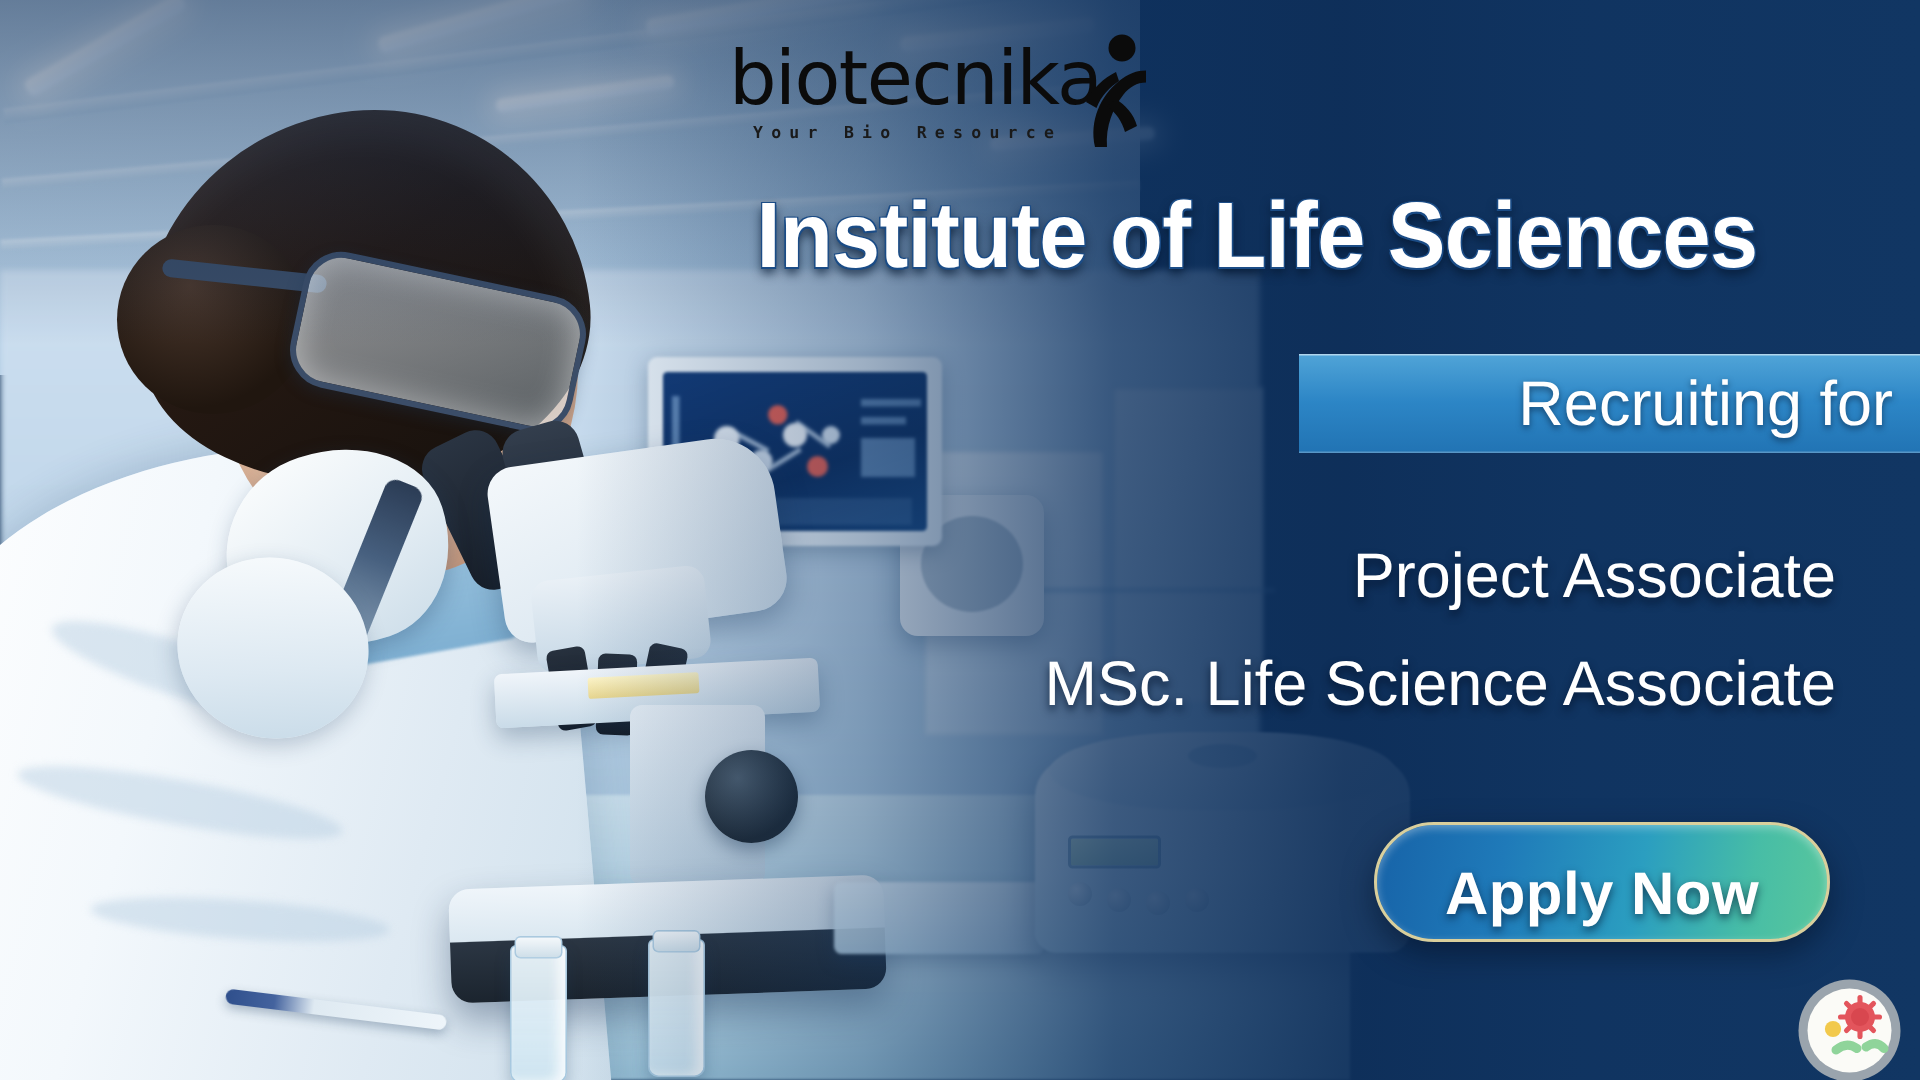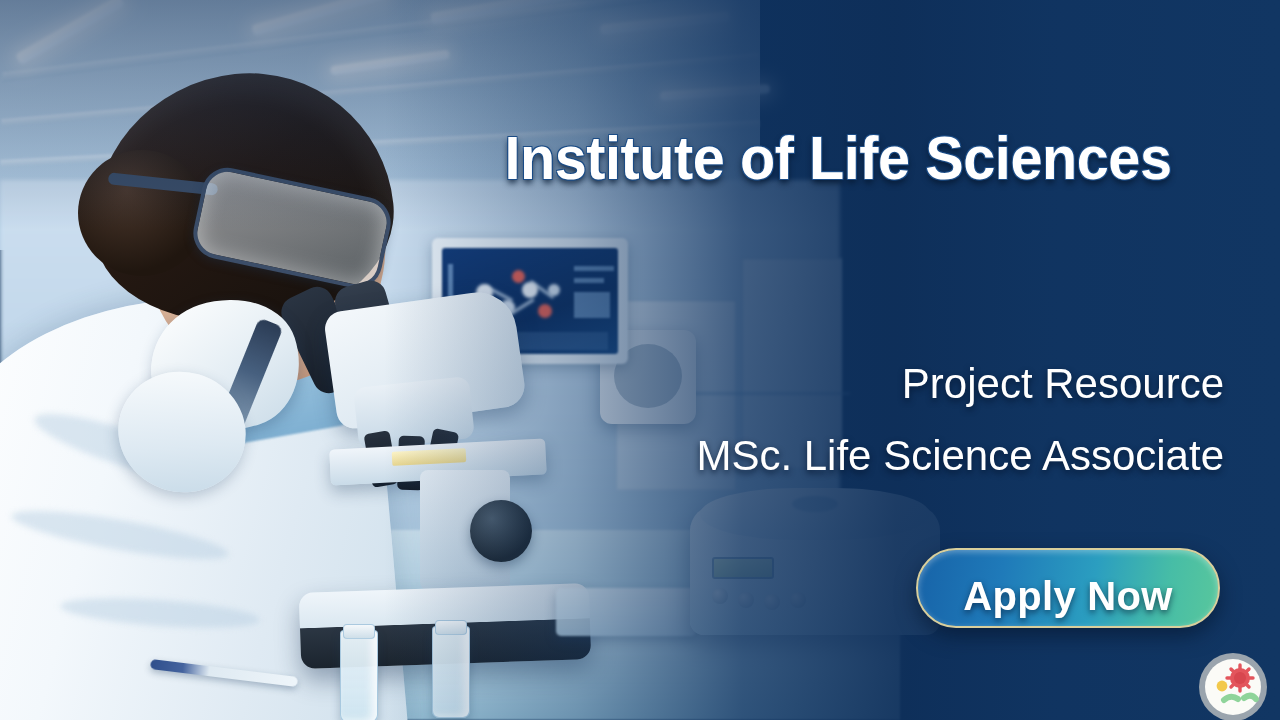--- a/index.html
+++ b/index.html
@@ -457,25 +457,38 @@
     <div class="cf-lcd"></div>
     <div class="cf-btn" style="left:712px;top:588px;"></div>
     <div class="cf-btn" style="left:738px;top:592px;"></div>
     <div class="cf-btn" style="left:764px;top:594px;"></div>
     <div class="cf-btn" style="left:790px;top:592px;"></div>
   </div>
 
   <div class="overlay-topfade"></div>
   <div class="overlay-right"></div>
 
+  <div class="logo">
+    <div class="logo-word">biotecnika</div>
+    <div class="logo-tag">Your Bio Resource</div>
+    <svg class="logo-figure" width="78" height="82" viewBox="0 0 78 82">
+      <circle cx="48" cy="12" r="9" fill="#0b0b0b"></circle>
+      <path d="M30 78 C26 60 34 44 46 34 C52 29 58 27 64 27 L64 35 C58 35 53 38 49 43 C42 52 37 64 38 78 Z" fill="#0b0b0b"></path>
+      <path d="M46 34 C40 38 34 44 31 52 L24 48 C28 39 36 32 44 28 Z" fill="#0b0b0b"></path>
+      <path d="M44 46 C50 50 56 56 58 64 L50 68 C48 61 44 55 38 51 Z" fill="#0b0b0b"></path>
+    </svg>
+  </div>
 
   <div class="title">Institute of Life Sciences</div>
 
-
-  <div class="role role-1">Project Resource</div>
+  <div class="band">
+    <div class="band-label">Recruiting for</div>
+  </div>
+
+  <div class="role role-1">Project Associate</div>
   <div class="role role-2">MSc. Life Science Associate</div>
 
   <div class="apply">
     <span class="apply-label">Apply Now</span>
   </div>
 
   <svg class="badge" viewBox="0 0 70 70">
     <circle cx="35" cy="35" r="34" fill="#9aa4ad"></circle>
     <circle cx="35" cy="35" r="28" fill="#fbfbf7"></circle>
     <g>

